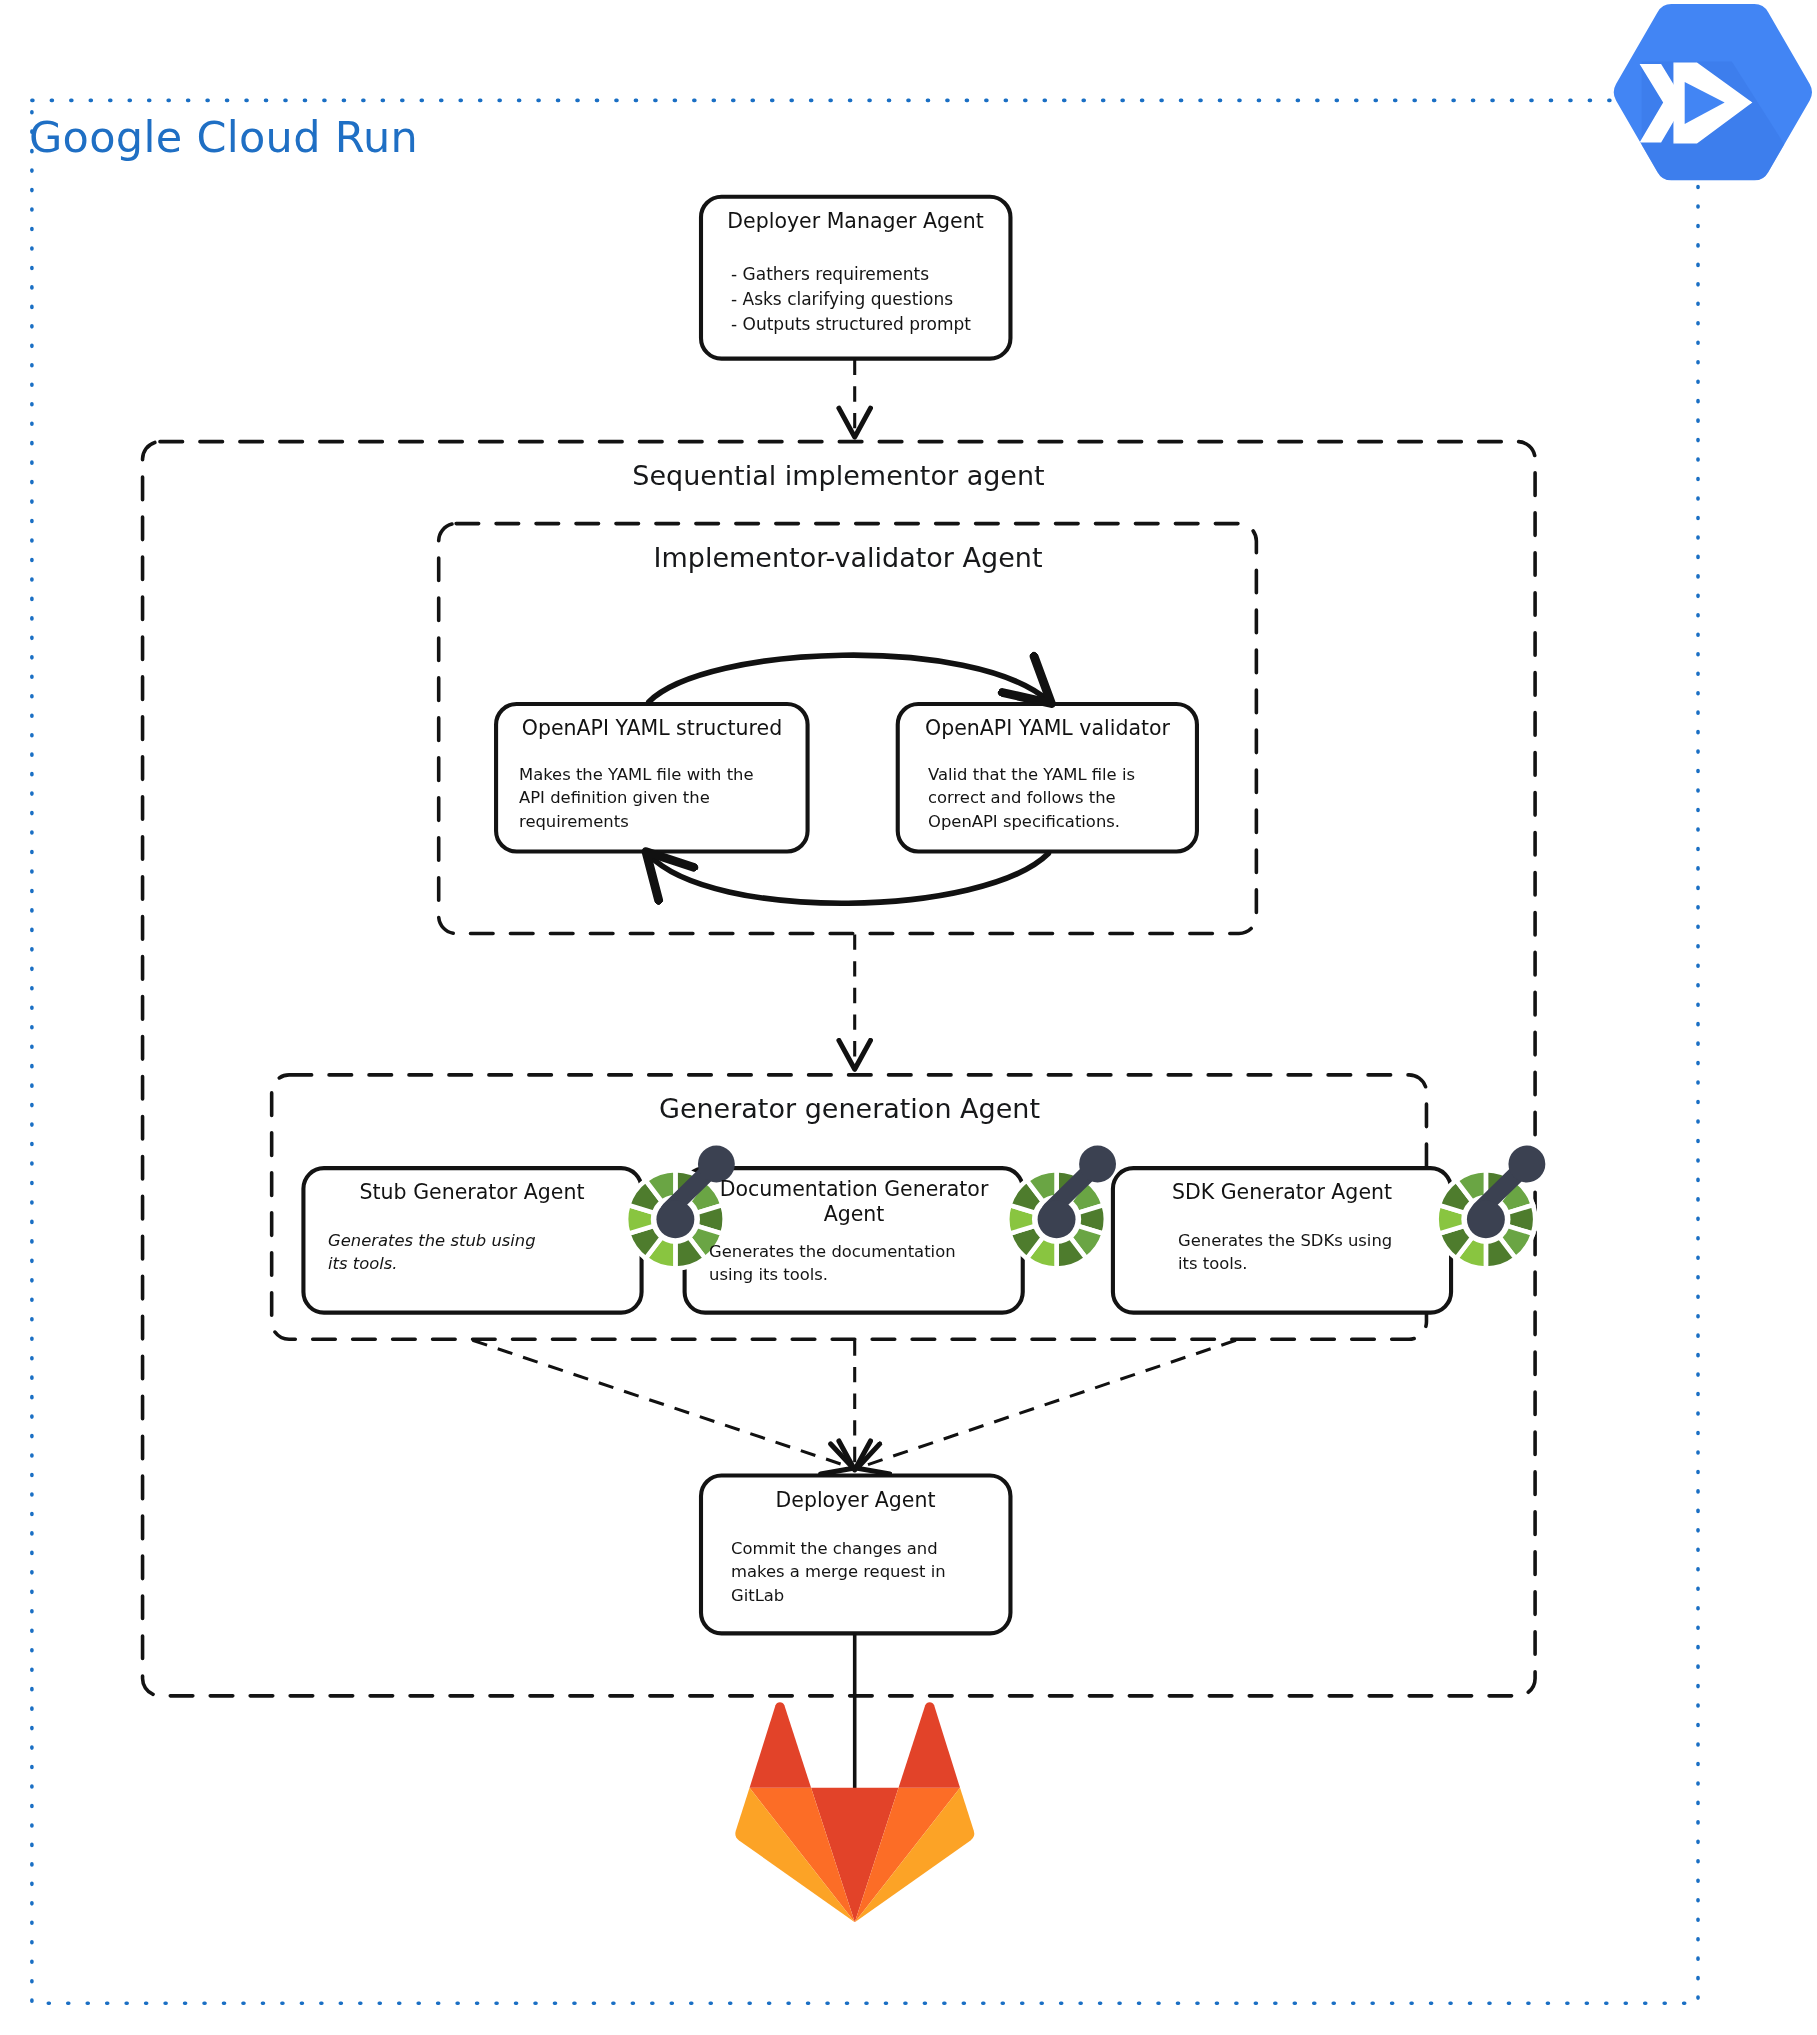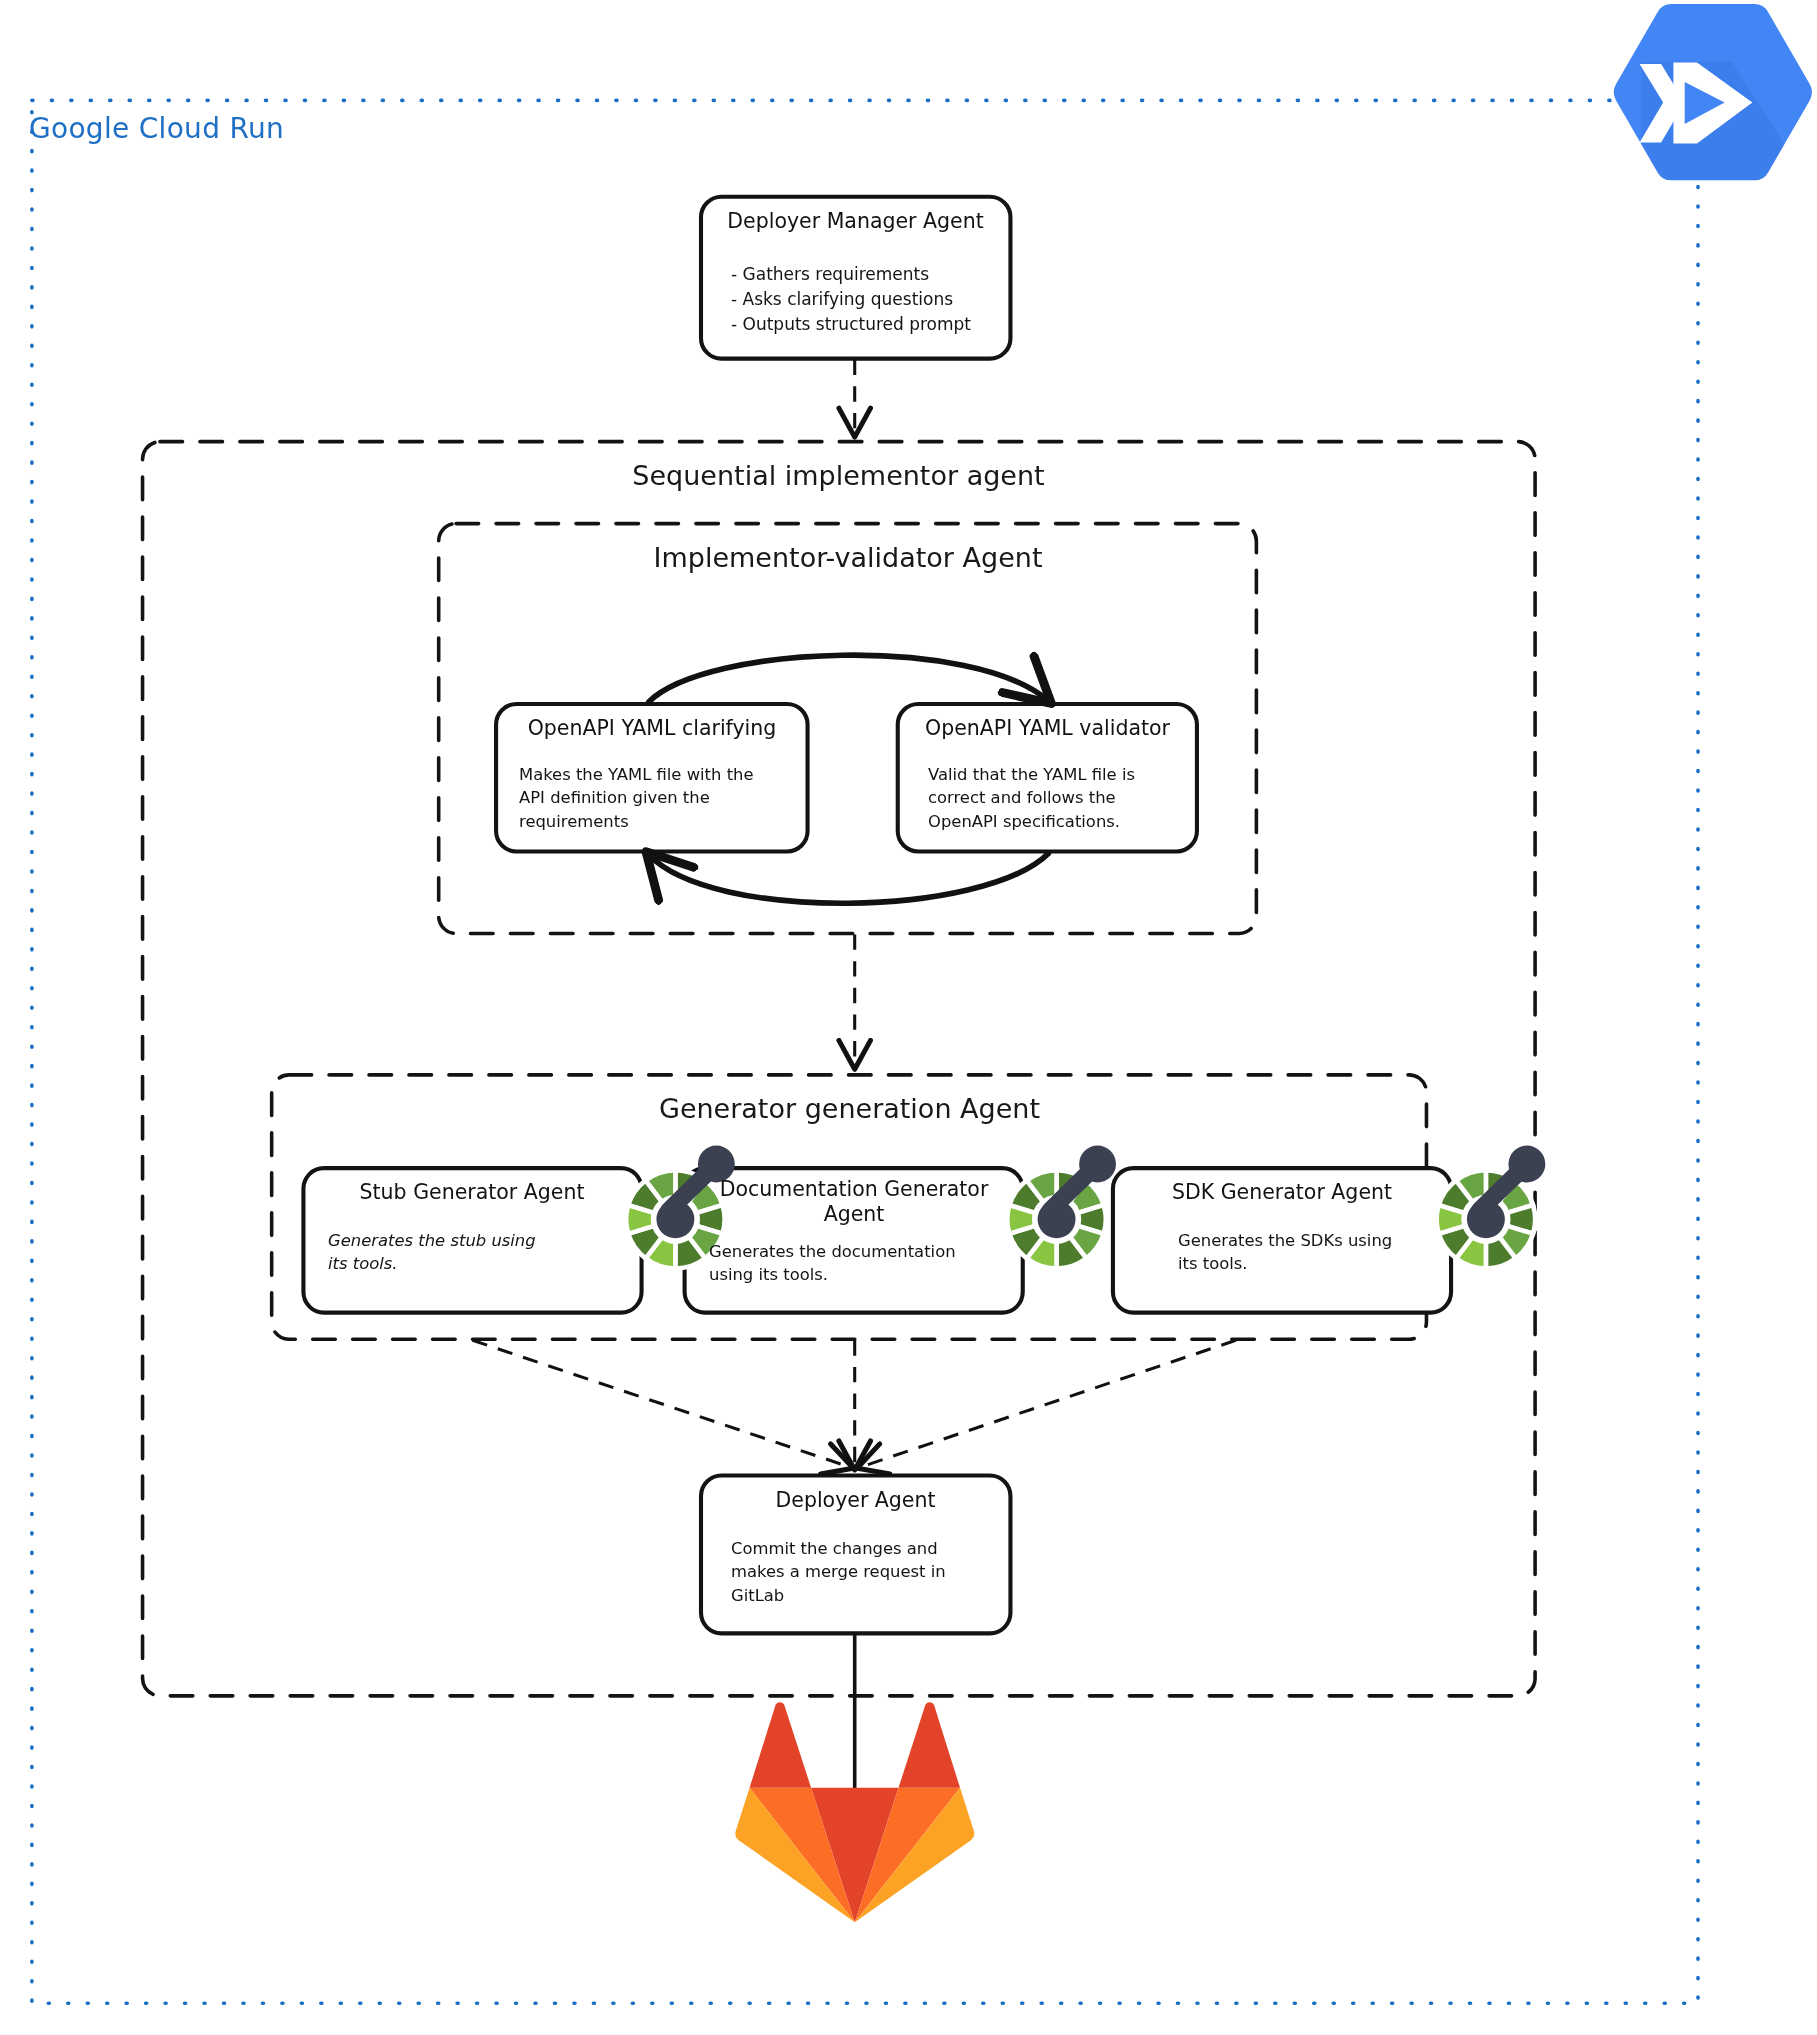--- a/index.html
+++ b/index.html
@@ -3,21 +3,21 @@
 <meta charset="utf-8">
 <style>
   html,body{margin:0;padding:0;background:#ffffff;}
   body{font-family:"DejaVu Sans", sans-serif;}
   #stage{position:relative;width:1817px;height:2035px;background:#fff;overflow:hidden;}
   svg#canvas{position:absolute;top:0;left:0;width:1817px;height:2035px;}
 
   
   .lbl{position:absolute;font-family:"DejaVu Sans", sans-serif;color:#1a1a1a;}
   .cloudrun-title{
-    left:29px;top:112px;font-size:28px;color:#1f6fc4;letter-spacing:0.3px;
+    left:29px;top:112px;font-size:43px;color:#1f6fc4;letter-spacing:0.3px;
     font-family:"DejaVu Sans", sans-serif;font-style:normal;font-weight:400;
   }
   .grp-title{
     position:absolute;font-size:27px;color:#17181a;text-align:center;white-space:nowrap;
   }
   .node-title{
     position:absolute;text-align:center;font-size:20.5px;color:#121212;line-height:1.22;
   }
   .node-body{
     position:absolute;font-size:16.4px;color:#141414;line-height:1.42;
@@ -170,21 +170,21 @@
 
   <div class="node-title" style="left:701px;top:209px;width:309px;">Deployer Manager Agent</div>
   <div class="pm-body" style="left:731px;top:262px;width:266px;">- Gathers requirements</div>
   <div class="pm-body" style="left:731px;top:287px;width:266px;">- Asks clarifying questions</div>
   <div class="pm-body" style="left:731px;top:312px;width:266px;">- Outputs structured prompt</div>
 
   <div class="grp-title" style="left:439px;top:542px;width:818px;">Implementor-validator Agent</div>
   <div class="grp-title" style="left:142px;top:460px;width:1393px;">Sequential implementor agent</div>
   <div class="grp-title" style="left:272px;top:1093px;width:1155px;">Generator generation Agent</div>
 
-  <div class="node-title" style="left:496px;top:716px;width:312px;">OpenAPI YAML clarifying</div>
+  <div class="node-title" style="left:496px;top:716px;width:312px;">OpenAPI YAML structured</div>
   <div class="node-body" style="left:519px;top:763px;width:241px;">Makes the YAML file with the API definition given the requirements</div>
 
   <div class="node-title" style="left:898px;top:716px;width:299px;">OpenAPI YAML validator</div>
   <div class="node-body" style="left:928px;top:763px;width:225px;">Valid that the YAML file is correct and follows the OpenAPI specifications.</div>
 
   <div class="node-title" style="left:303px;top:1180px;width:338px;">Stub Generator Agent</div>
   <div class="node-body" style="left:328px;top:1229px;width:225px;font-style:italic;">Generates the stub using its tools.</div>
 
   <div class="node-title" style="left:685px;top:1177px;width:338px;">Documentation Generator</div>
   <div class="node-title" style="left:685px;top:1202px;width:338px;">Agent</div>

